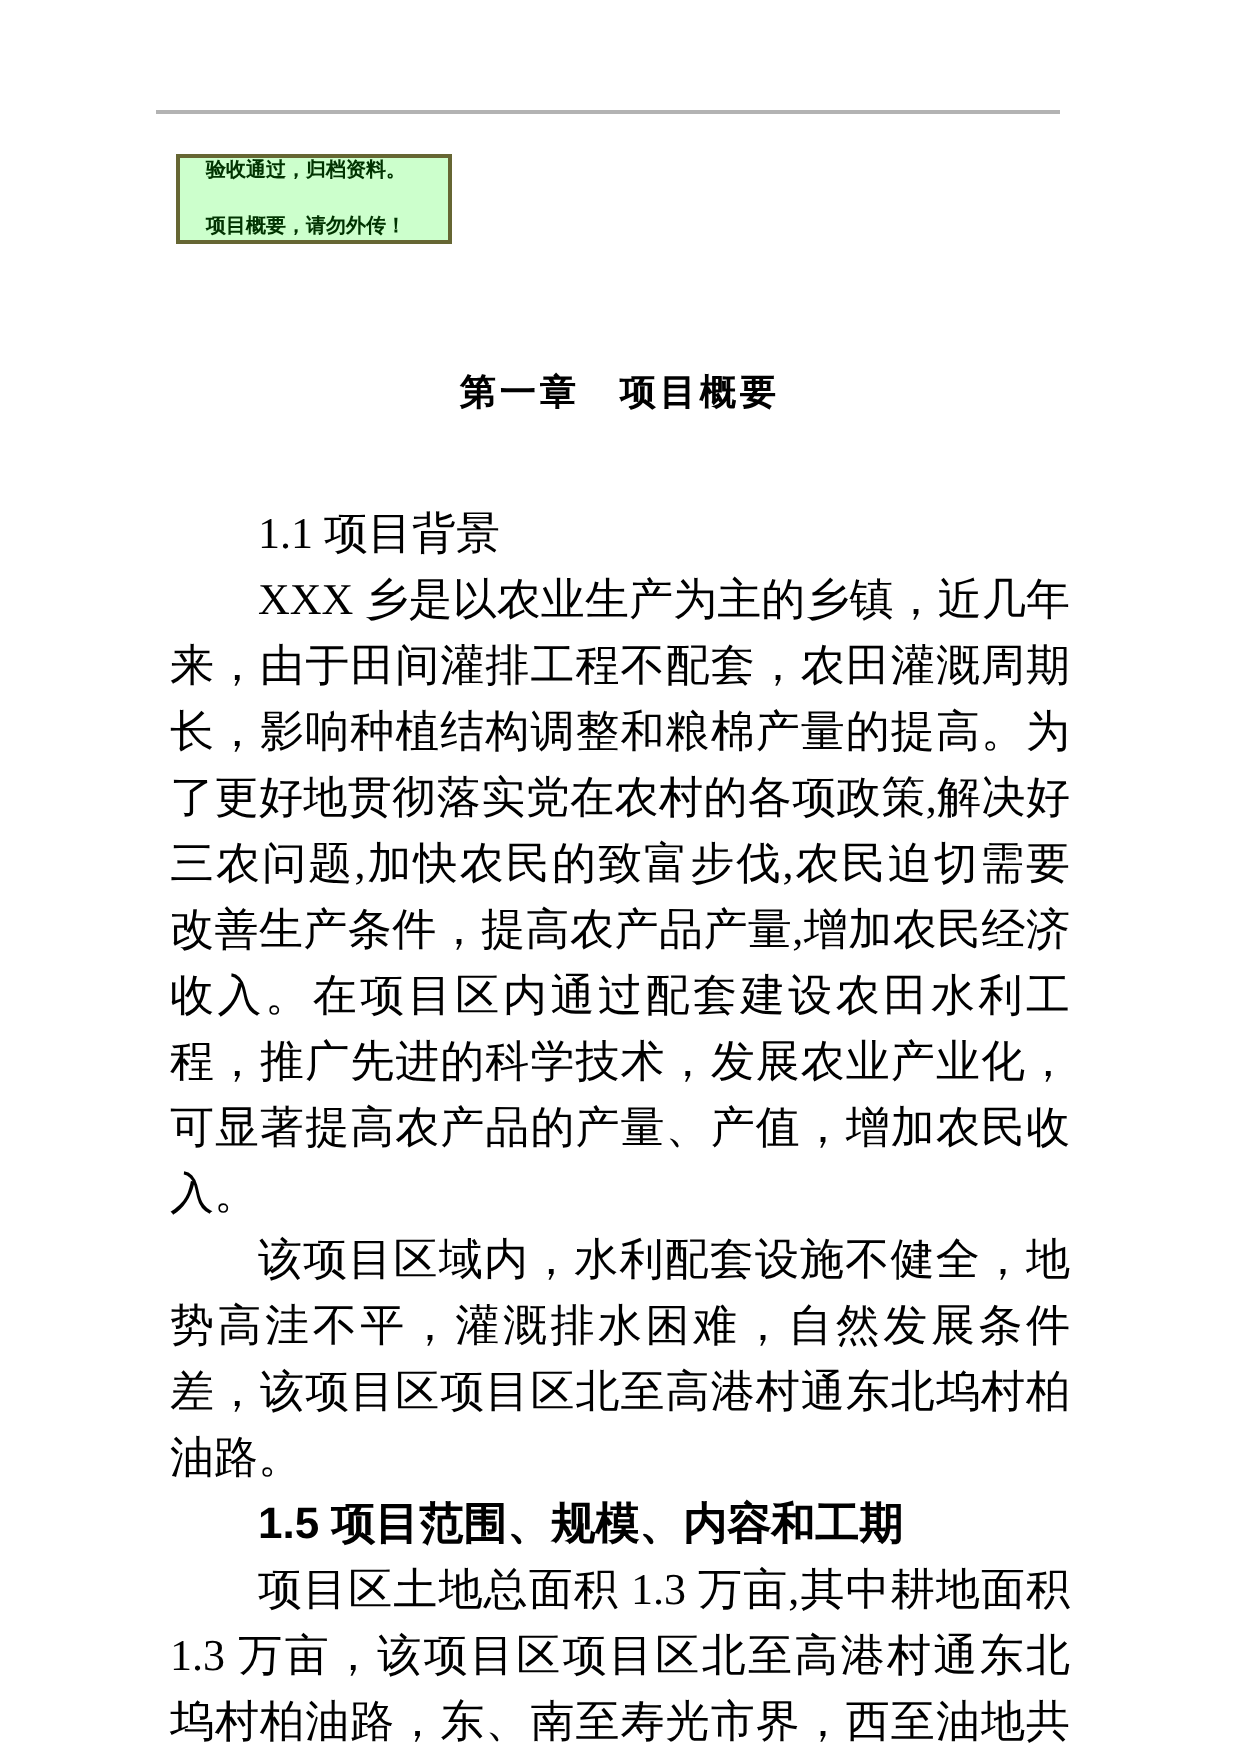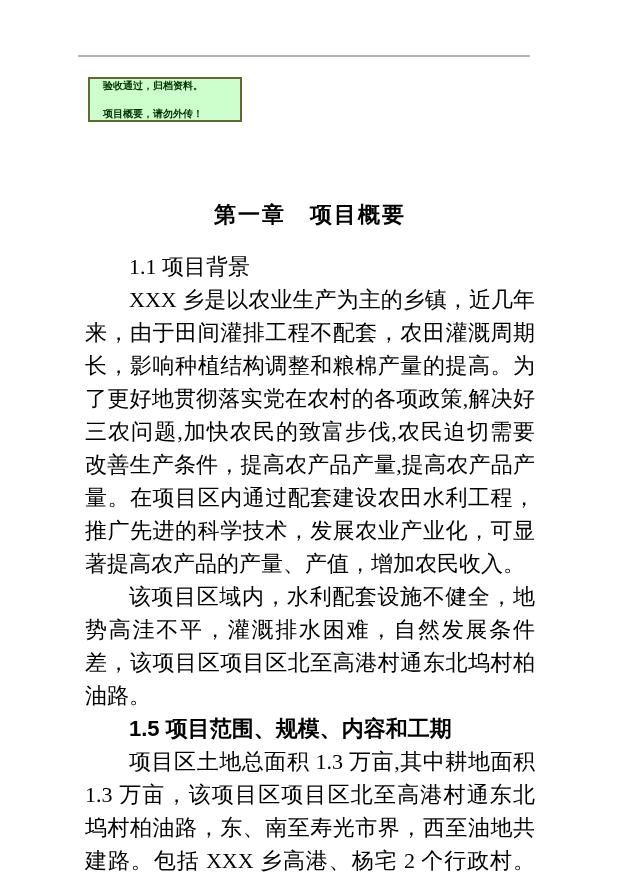--- a/index.html
+++ b/index.html
@@ -21,21 +21,21 @@
     left: 78px;
     top: 55px;
     width: 452px;
     height: 2px;
     background: #b3b3b3;
   }
   .stamp {
     position: absolute;
     left: 88px;
     top: 77px;
-    width: 154px;
+    width: 138px;
     height: 45px;
     box-sizing: border-box;
     background: #ccffcc;
     border: 2px solid #666633;
     display: flex;
     flex-direction: column;
     justify-content: center;
     padding-left: 13px;
     gap: 16px;
   }
@@ -46,24 +46,23 @@
     color: #003300;
     line-height: 1.2;
     white-space: nowrap;
   }
   .chapter-title {
     position: absolute;
     left: 85px;
     top: 184px;
     width: 450px;
     text-align: center;
-    font-size: 22px;
+    font-size: 18px;
     font-weight: bold;
     letter-spacing: 2px;
-    margin-top: 16px;
   }
   .content {
     position: absolute;
     left: 85px;
     top: 250px;
     width: 450px;
     font-size: 22px;
     line-height: 33px;
     text-align: justify;
   }
@@ -89,19 +88,19 @@
 
   <div class="stamp">
     <div class="stamp-line">验收通过，归档资料。</div>
     <div class="stamp-line">项目概要，请勿外传！</div>
   </div>
 
   <div class="chapter-title">第一章　项目概要</div>
 
   <div class="content">
     <p class="section-heading">1.1 项目背景</p>
-    <p>XXX 乡是以农业生产为主的乡镇，近几年来，由于田间灌排工程不配套，农田灌溉周期长，影响种植结构调整和粮棉产量的提高。为了更好地贯彻落实党在农村的各项政策,解决好三农问题,加快农民的致富步伐,农民迫切需要改善生产条件，提高农产品产量,提高农产品产量。在项目区内通过配套建设农田水利工程，推广先进的科学技术，发展农业产业化，可显著提高农产品的产量、产值，增加农民收入。</p>
+    <p>XXX 乡是以农业生产为主的乡镇，近几年来，由于田间灌排工程不配套，农田灌溉周期长，影响种植结构调整和粮棉产量的提高。为了更好地贯彻落实党在农村的各项政策,解决好三农问题,加快农民的致富步伐,农民迫切需要改善生产条件，提高农产品产量,增加农民经济收入。在项目区内通过配套建设农田水利工程，推广先进的科学技术，发展农业产业化，可显著提高农产品的产量、产值，增加农民收入。</p>
     <p>该项目区域内，水利配套设施不健全，地势高洼不平，灌溉排水困难，自然发展条件差，该项目区项目区北至高港村通东北坞村柏油路。</p>
     <p class="section-heading bold">1.5 项目范围、规模、内容和工期</p>
     <p>项目区土地总面积 1.3 万亩,其中耕地面积 1.3 万亩，该项目区项目区北至高港村通东北坞村柏油路，东、南至寿光市界，西至油地共建路。包括 XXX 乡高港、杨宅 2 个行政村。项目主要建设内容是疏挖修建沟、渠、路，新建</p>
   </div>
 
 </div>
 
 </body></html>

